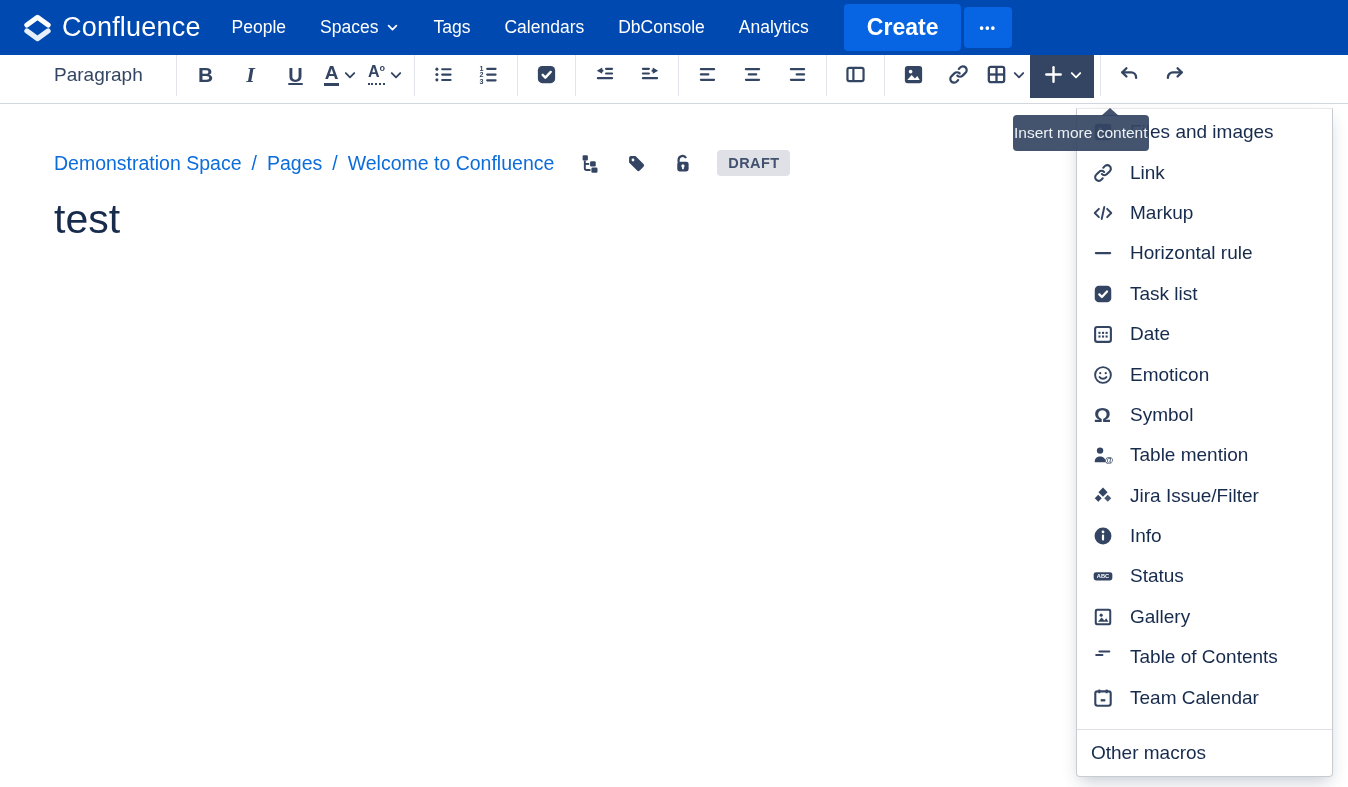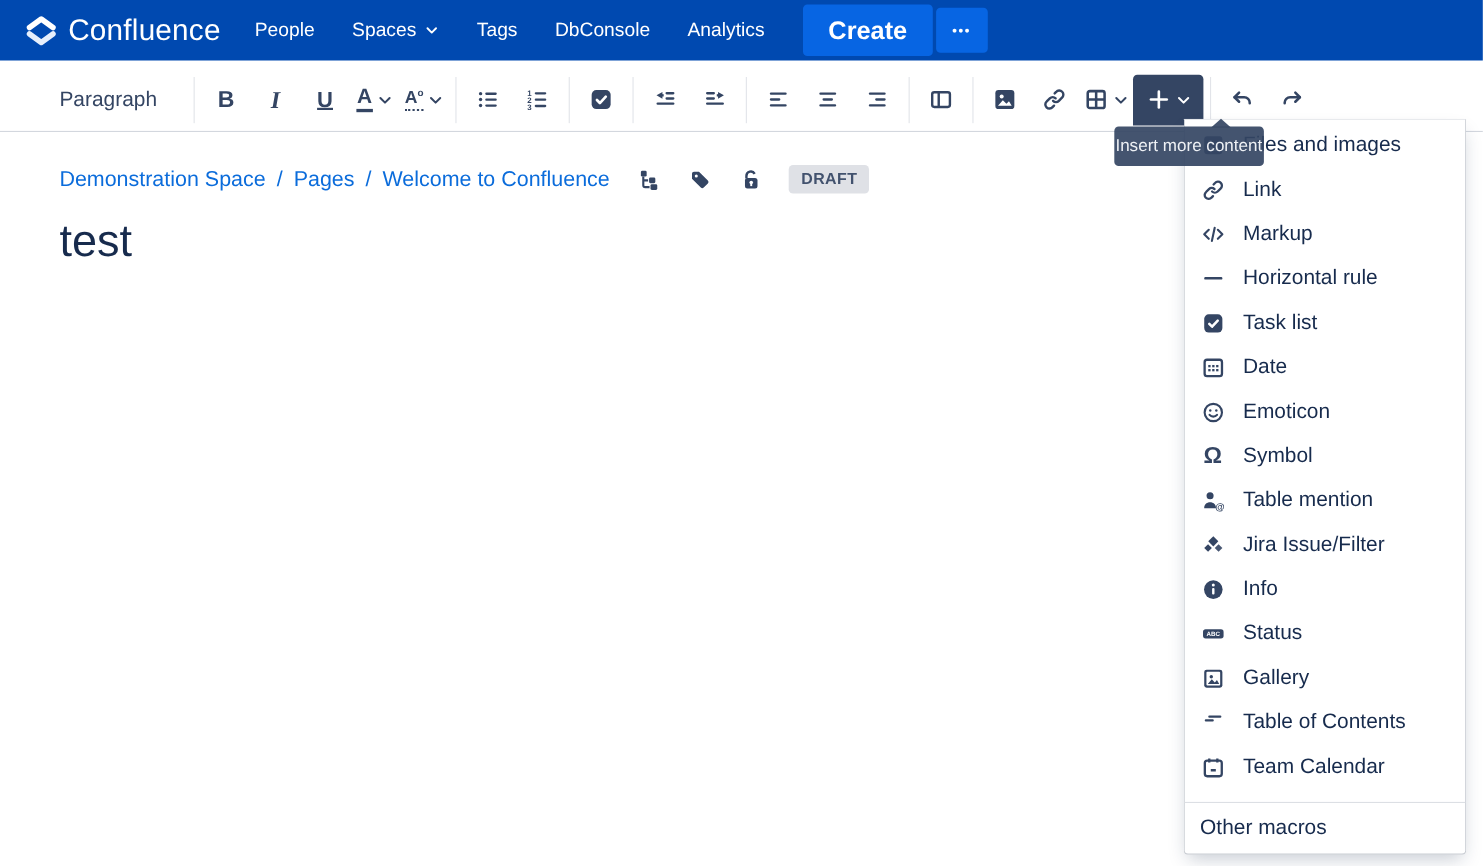--- a/index.html
+++ b/index.html
@@ -31,21 +31,21 @@
     border-radius:4px; margin-left:18px;
   }
   .more-btn {
     background:var(--create-bg,#0765E3); color:#fff; border:none; cursor:pointer;
     font-size:12px; font-weight:700; letter-spacing:1.5px; padding:10px 15px;
     border-radius:4px; margin-left:3px; height:41px;
   }
 
   
   .toolbar {
-    position:absolute; top:62px; left:0; width:100%; height:58px; background:#fff;
+    position:absolute; top:46px; left:0; width:100%; height:58px; background:#fff;
     border-bottom:1px solid #d3d7de; display:flex; align-items:center;
     padding-left:54px; color:var(--toolbar-icon,#344563); z-index:5;
   }
   .tb-select {
     width:108px; display:flex; align-items:center; justify-content:space-between;
     font-size:19px; color:var(--toolbar-icon,#344563); cursor:pointer; margin-right:8px;
   }
   .tb-sep { width:1px; height:42px; background:#e2e4e9; margin:0 6px; flex:0 0 auto; }
   .tb-group { display:flex; align-items:center; }
   .tb-btn {
@@ -142,20 +142,23 @@
       <div class="nav-item">
         <span>Spaces</span>
         <span class="chev">
           <svg viewBox="0 0 16 16" fill="none">
             <path d="M3.2 5.8 8 10.6l4.8-4.8" stroke="currentColor" stroke-width="2.1" stroke-linecap="round" stroke-linejoin="round"></path>
           </svg>
         </span>
       </div>
       <div class="nav-item">
         <span>Tags</span>
+      </div>
+      <div class="nav-item">
+        <span>Calendars</span>
       </div>
       <div class="nav-item">
         <span>DbConsole</span>
       </div>
       <div class="nav-item">
         <span>Analytics</span>
       </div>
     </div>
   <button class="create-btn">Create</button>
   <button class="more-btn">•••</button>

